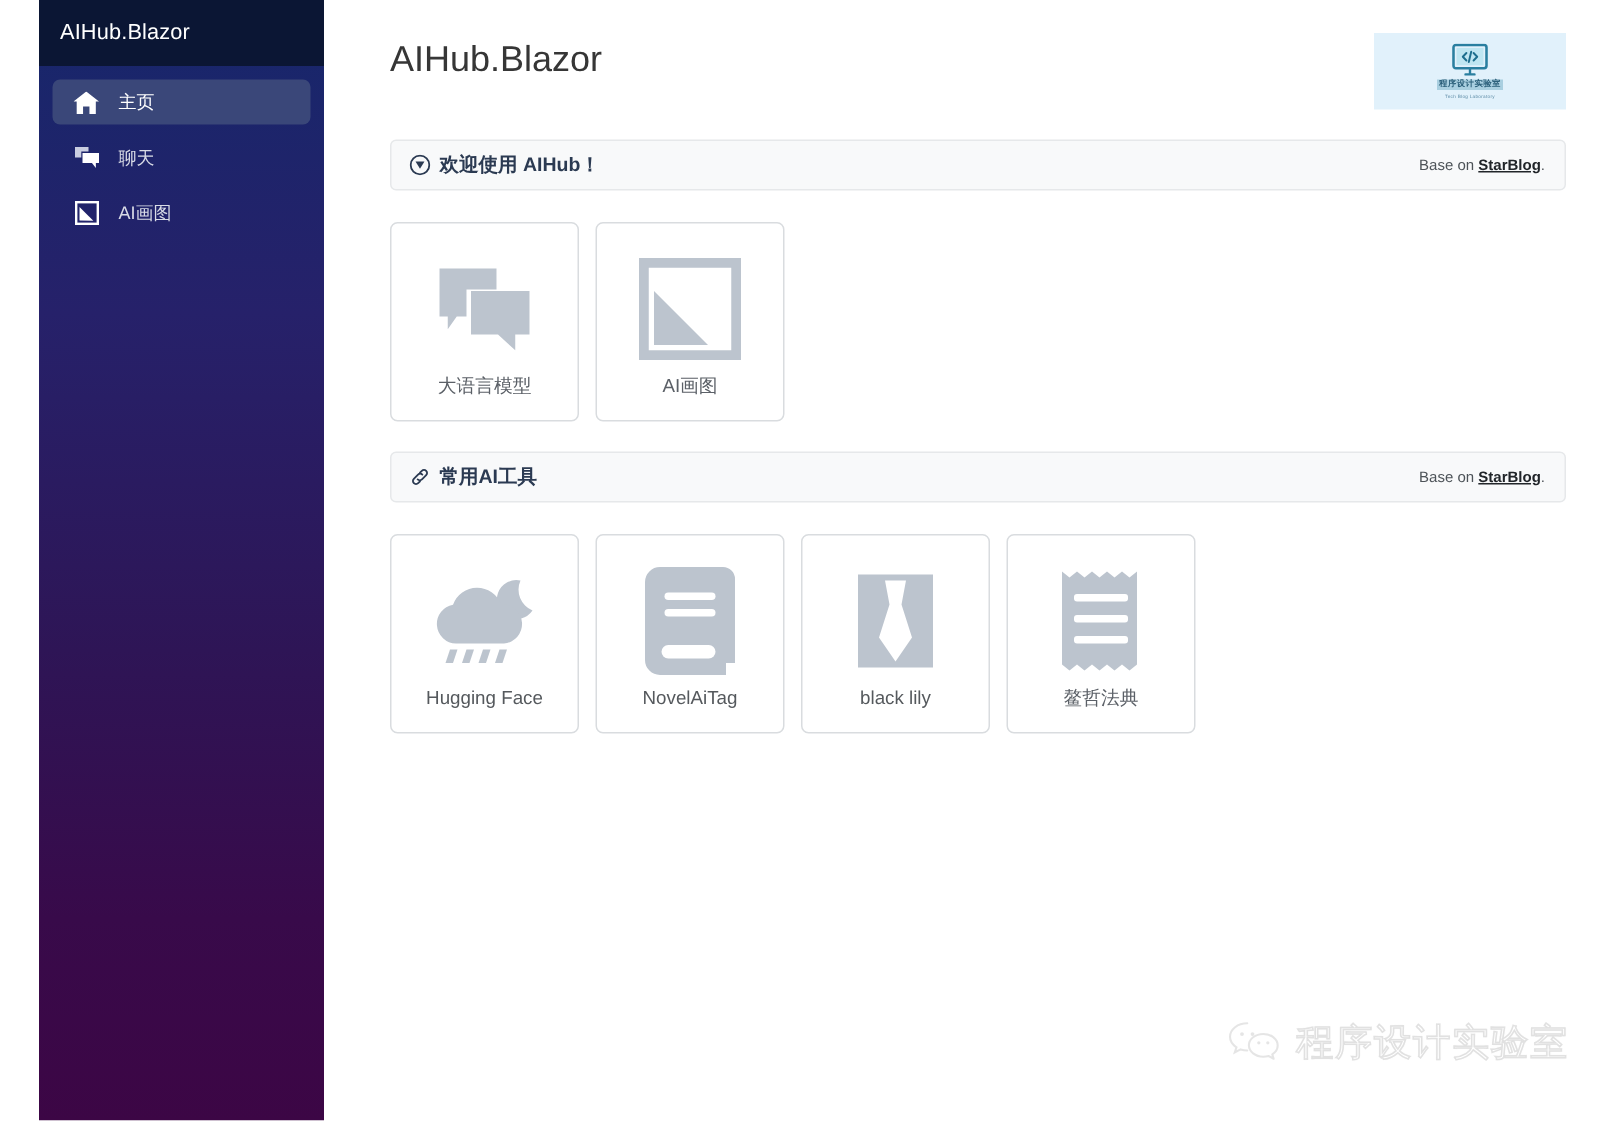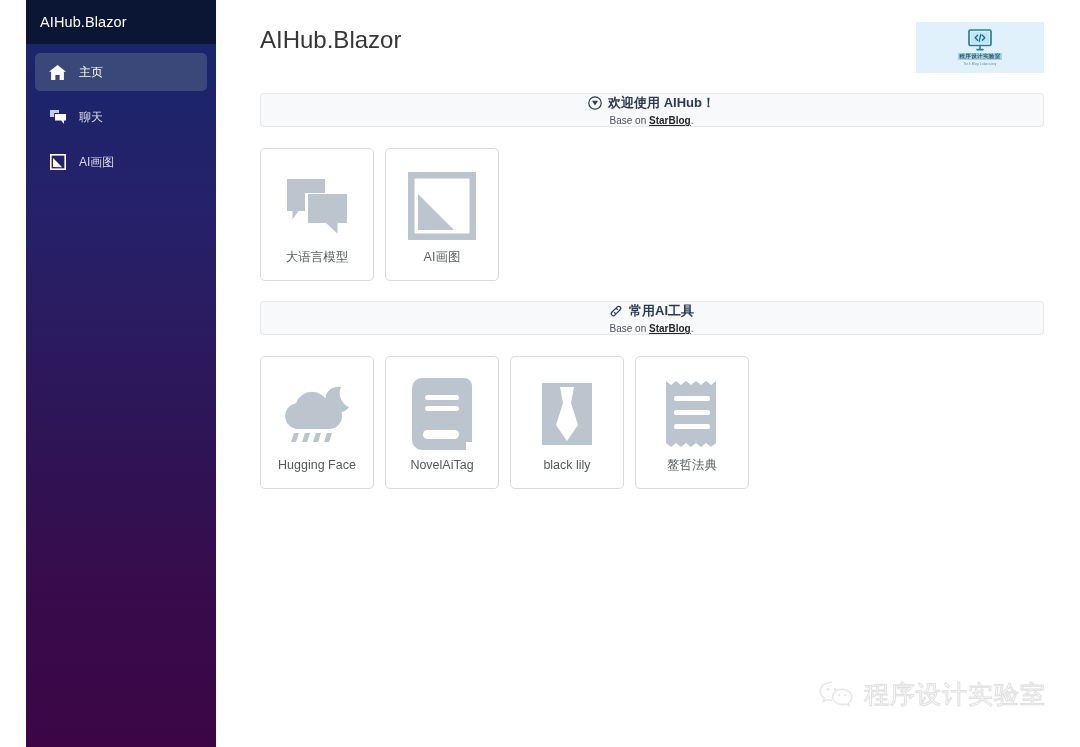--- a/index.html
+++ b/index.html
@@ -28,21 +28,21 @@
   }
   .sidebar-brand-text {
     color: #ffffff;
     font-size: 14.5px;
     letter-spacing: .1px;
   }
   .nav-list { padding: 9px 0 0 0; }
   .nav-item {
     display: flex;
     align-items: center;
-    height: 38px;
+    height: 30px;
     margin: 0 9px 7px 9px;
     padding-left: 14px;
     border-radius: 5px;
     cursor: pointer;
   }
   .nav-item.active { background: #3a4779; }
   .nav-icon {
     width: 17px; height: 17px;
     flex: 0 0 17px;
     display: flex; align-items: center; justify-content: center;
@@ -108,21 +108,20 @@
   .card-header {
     background: #f8f9fa;
     border: 1px solid #e6e8ea;
     border-radius: 4px;
     height: 34px;
     display: flex;
     align-items: center;
     justify-content: space-between;
     padding: 0 13px 0 12px;
     margin-top: 20px;
-    flex-direction: column;
   }
   .card-header-left {
     display: flex;
     align-items: center;
     gap: 6px;
     font-size: 13px;
     font-weight: bold;
     color: #2b3a52;
   }
   .card-header-left svg { display: block; }
@@ -137,21 +136,21 @@
   }
 
   
   .tile-row {
     display: flex;
     gap: 11px;
     margin-top: 21px;
     flex-wrap: wrap;
   }
   .tile {
-    width: 114px;
+    width: 126px;
     height: 133px;
     border: 1px solid #d9dcdf;
     border-radius: 5px;
     background: #fff;
     display: flex;
     flex-direction: column;
     align-items: center;
     justify-content: flex-start;
     cursor: pointer;
     padding-top: 18px;

